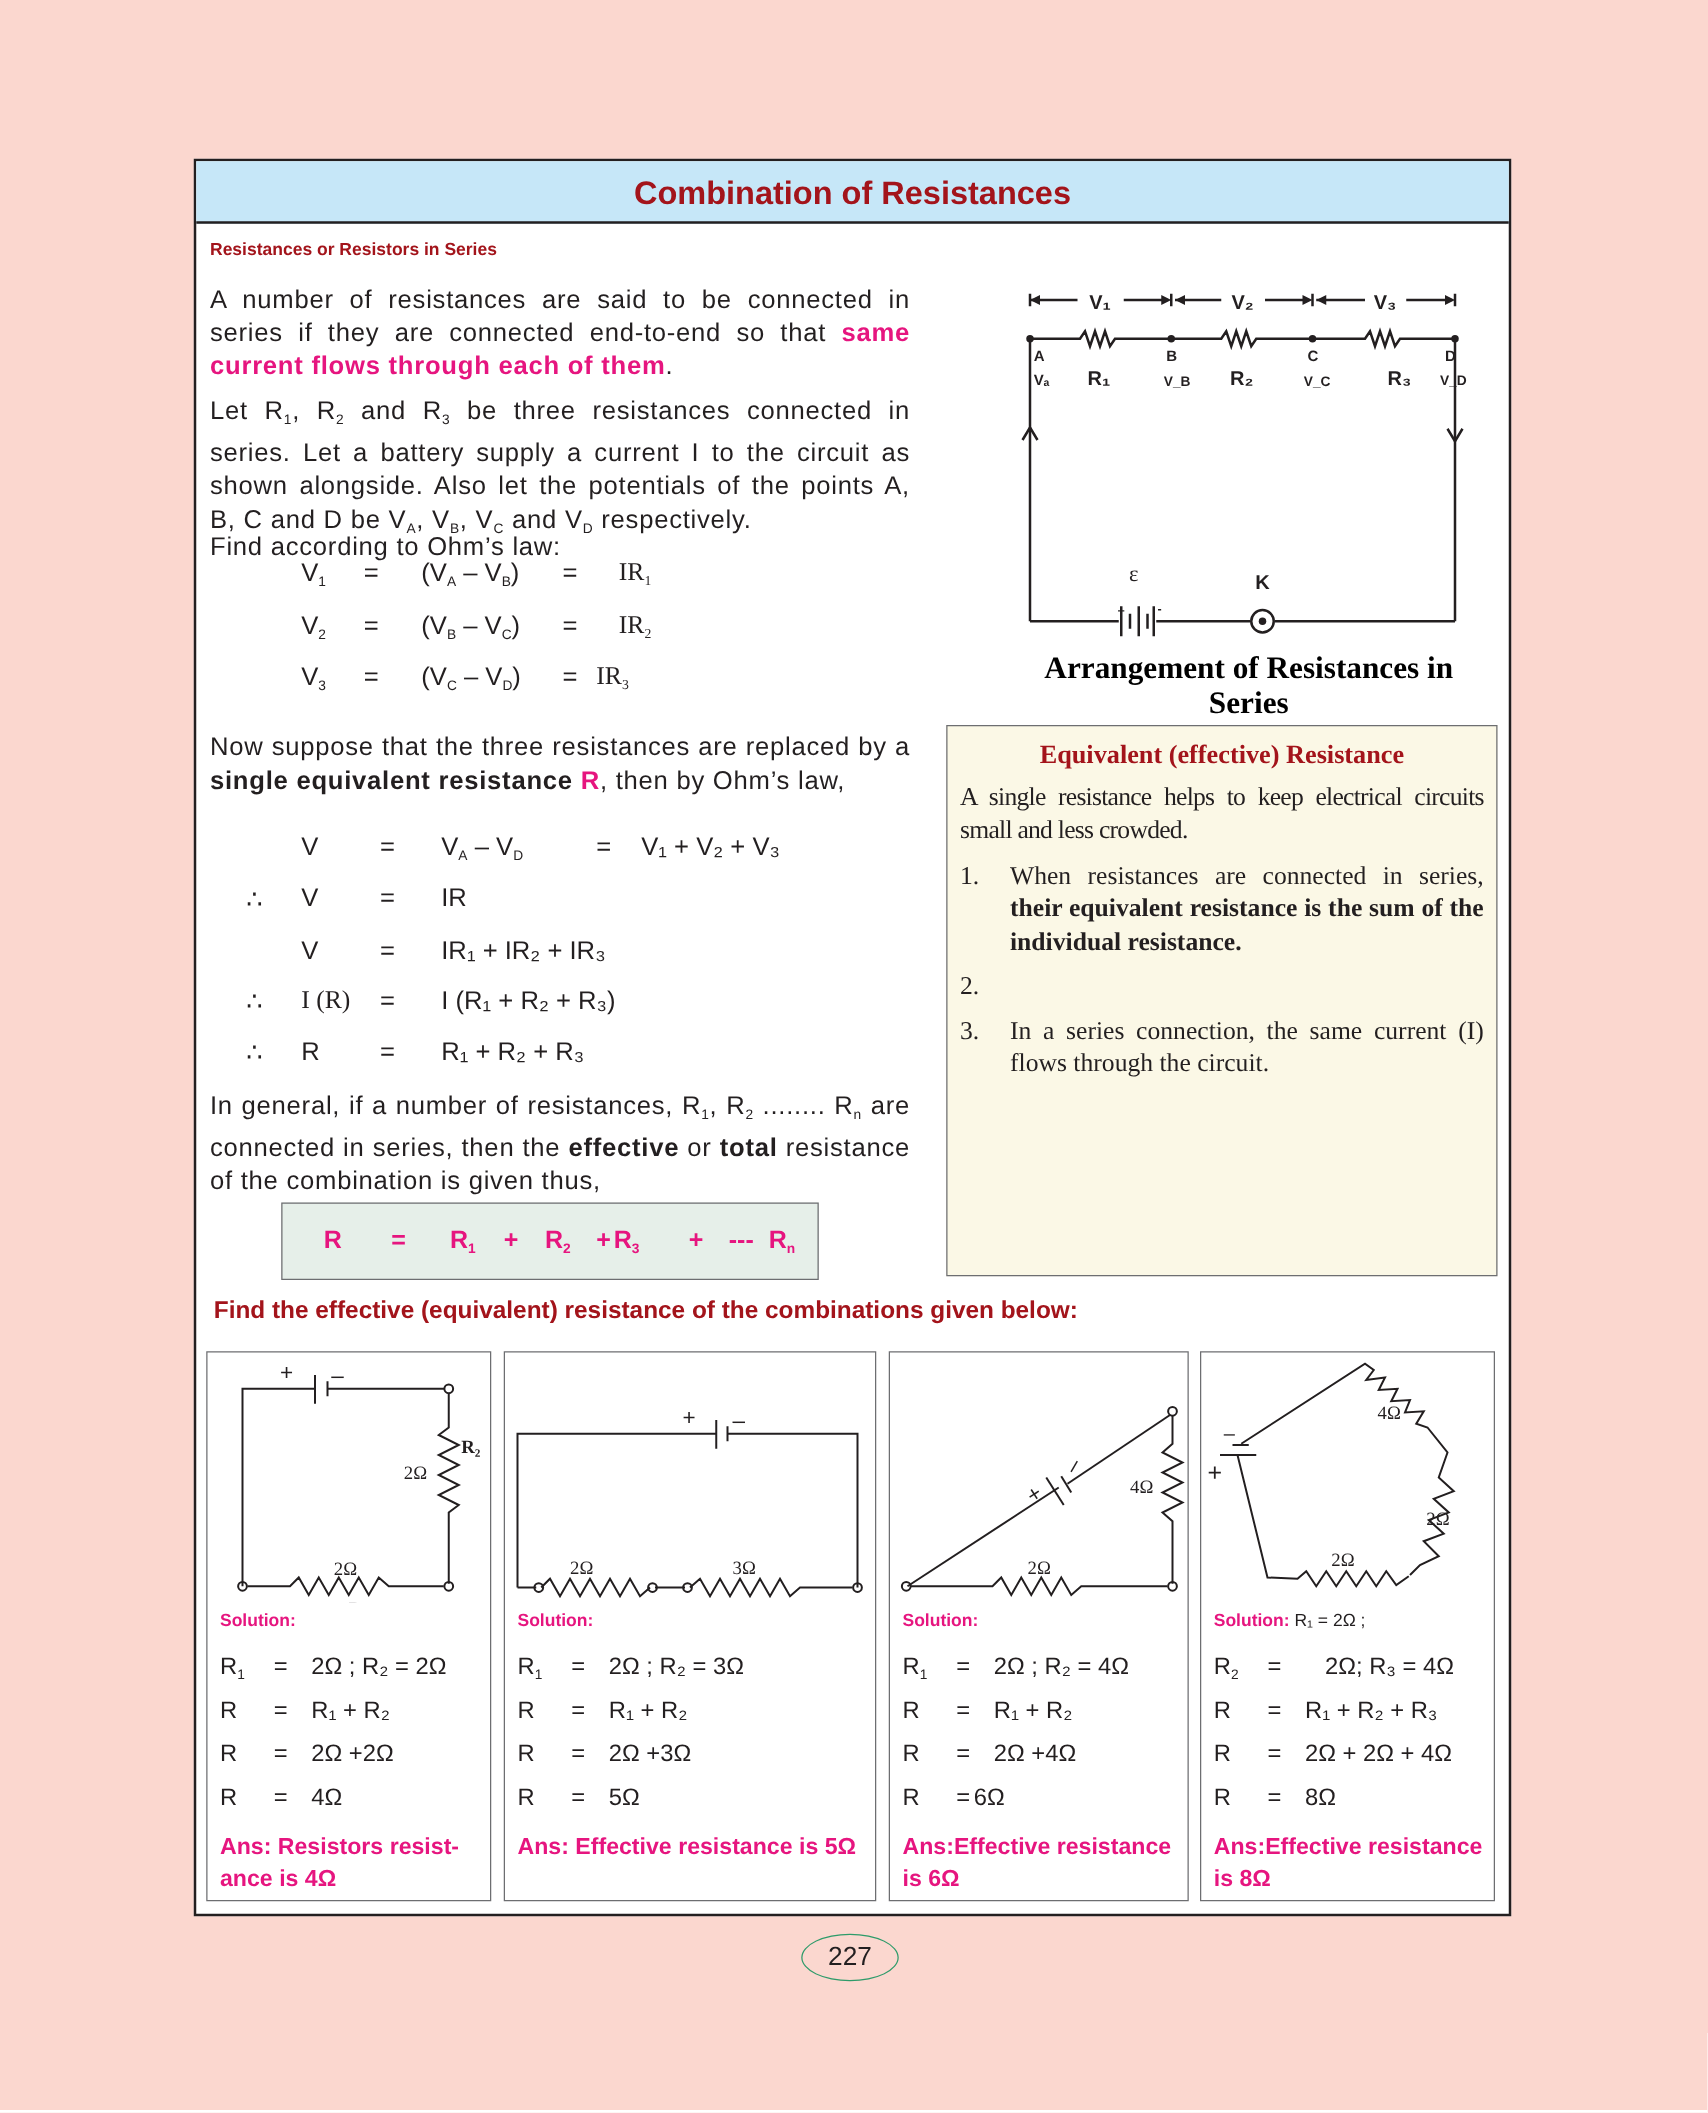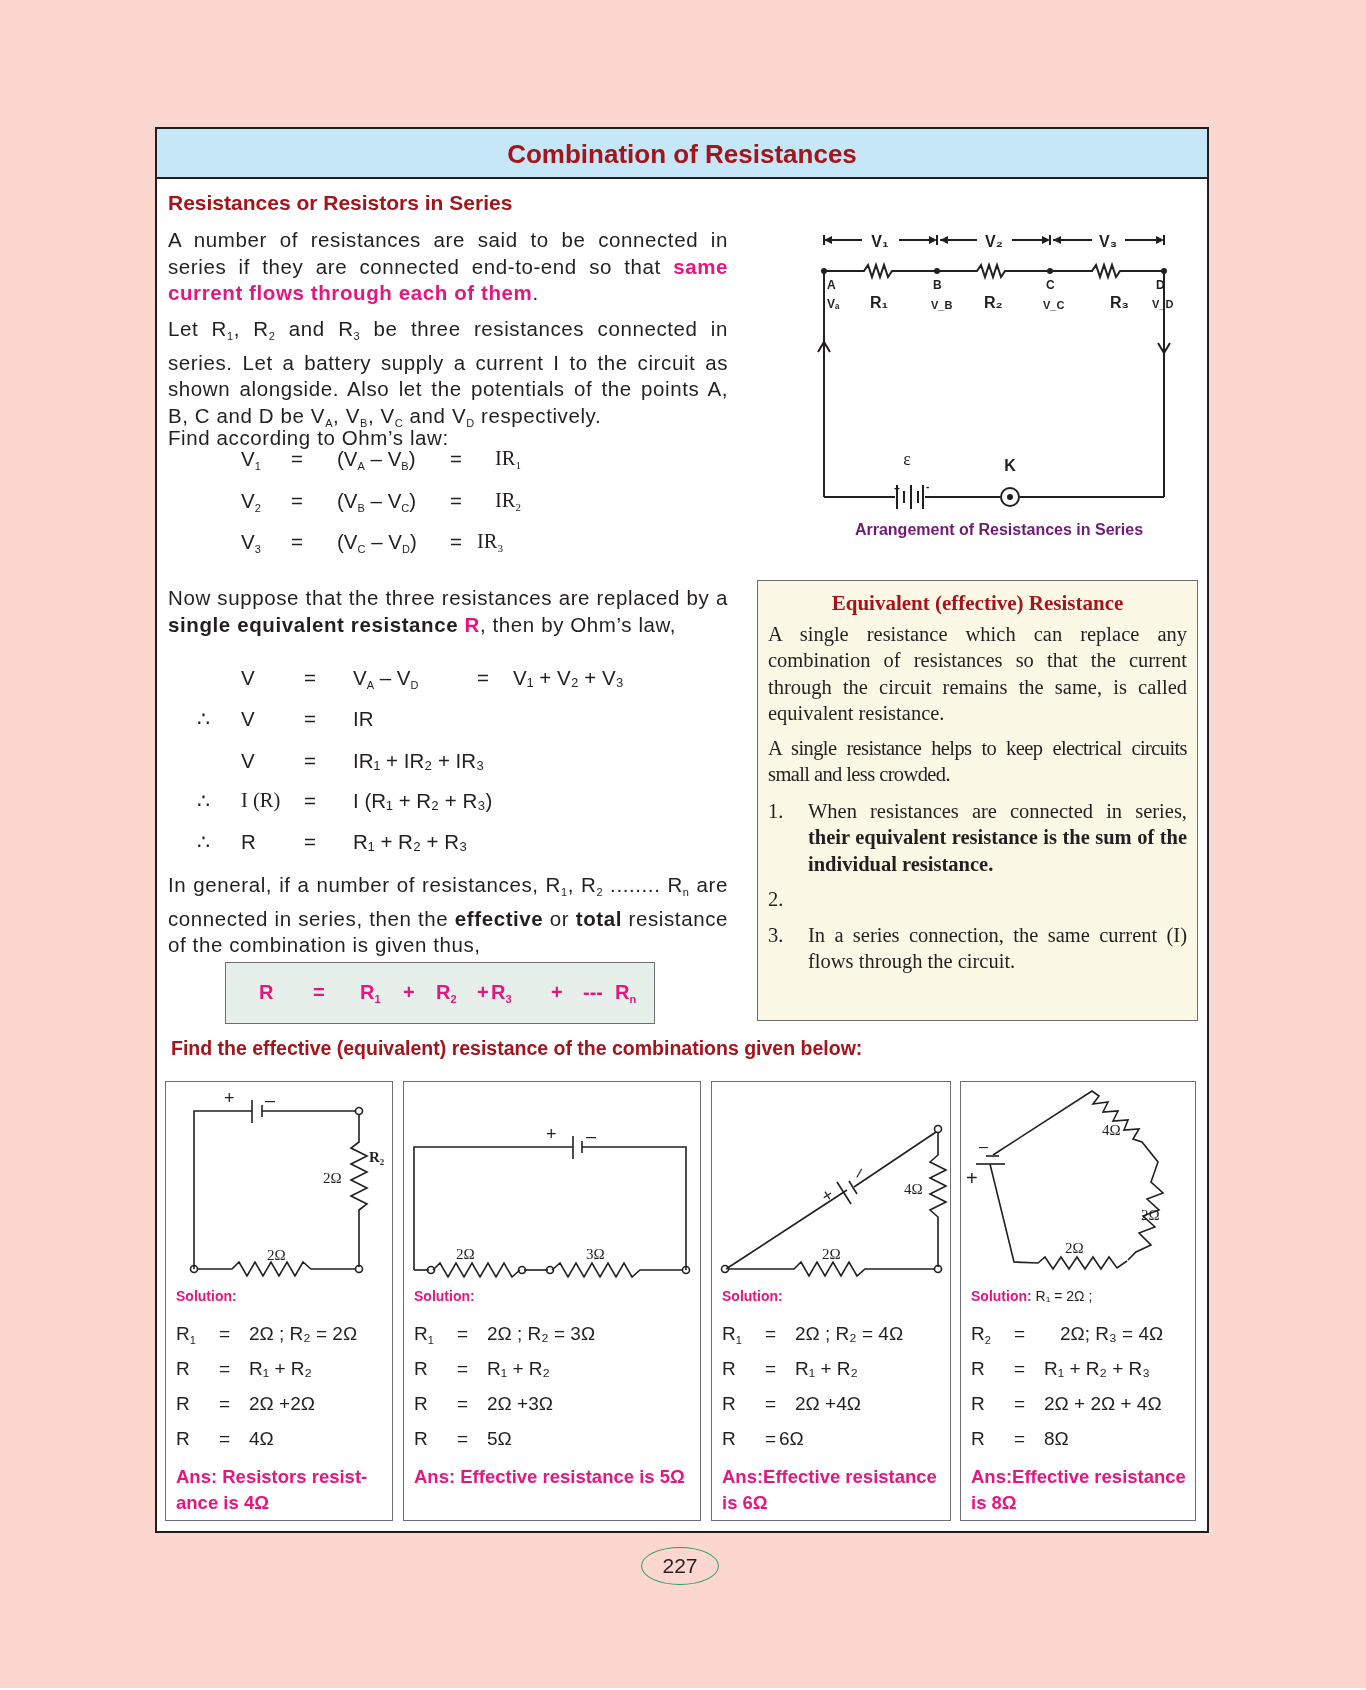--- a/index.html
+++ b/index.html
@@ -2,35 +2,35 @@
 <html><head>
 <meta charset="utf-8">
 <style>
   * { box-sizing: border-box; margin: 0; padding: 0; }
   html, body { width: 1366px; height: 1690px; }
   body { background: #fbd7cf; font-family: "Liberation Sans", sans-serif; color: #231f20; position: relative; overflow: hidden; }
   .bottom-strip { position: absolute; left: 0; top: 1688px; width: 1366px; height: 2px; background: #fff; }
   .page-box { position: absolute; left: 155px; top: 127px; width: 1054px; height: 1406px; background: #fff; border: 2px solid #231f20; }
   .title-bar { position: absolute; left: 0; top: 0; width: 100%; height: 50px; background: #c6e7f8; border-bottom: 2px solid #231f20; text-align: center; line-height: 50px; color: #a3141b; font-weight: bold; font-size: 26px; }
   .abs { position: absolute; }
-  .heading { color: #a3141b; font-weight: bold; font-size: 21px; }
+  .heading { color: #a3141b; font-weight: bold; font-size: 14px; }
   .para { font-size: 20.5px; line-height: 26.5px; text-align: justify; letter-spacing: 0.6px; color: #231f20; }
   .pink { color: #e6157f; font-weight: bold; }
   .b { font-weight: bold; }
   sub { font-size: 11px; vertical-align: -4px; }
   .eq { font-size: 20.5px; color: #231f20; white-space: nowrap; }
   .eq span { position: absolute; }
   .formula-box { left: 68px; top: 833px; width: 430px; height: 62px; background: #e6efe9; border: 1.5px solid #6d6e71; color: #e6157f; font-weight: bold; font-size: 20px; }
   .formula-box span { position: absolute; top: 18px; }
   .eqv-box { left: 600px; top: 451px; width: 441px; height: 441px; background: #fbf8e6; border: 1.5px solid #6d6e71; font-family: "Liberation Serif", serif; font-size: 20.5px; line-height: 26.5px; color: #231f20; }
   .eqv-box .eqv-title { text-align: center; color: #a3141b; font-weight: bold; font-size: 21px; margin-top: 9px; }
   .eqv-box p { text-align: justify; padding: 0 10px; }
   .eqv-box .li { display: flex; padding: 0 10px; text-align: justify; }
   .eqv-box .li .num { width: 40px; flex: none; }
-  .caption { font-family: Liberation Sans, sans-serif; color: #701a75; font-weight: bold; font-size: 16px; }
+  .caption { font-family: Liberation Serif, serif; color: #000000; font-weight: bold; font-size: 25px; }
   .sol-box { position: absolute; top: 952px; height: 440px; border: 1.5px solid #6d6e71; background: #fff; }
   .sol-box svg { position: absolute; left: 0; top: 0; }
   .sol-title { position: absolute; color: #e6157f; font-weight: bold; font-size: 14px; }
   .sol-row { position: absolute; font-size: 19px; white-space: nowrap; }
   .sol-row span { position: absolute; top: 0; white-space: nowrap; }
   .ans { position: absolute; color: #e6157f; font-weight: bold; font-size: 18.5px; line-height: 26px; }
   .page-num { position: absolute; left: 641px; top: 1547px; width: 78px; height: 38px; border: 1.5px solid #2e9b6a; border-radius: 50%; text-align: center; line-height: 36px; font-size: 21px; color: #231f20; background: #fbd7cf; }
   .svgtxt { font-family: "Liberation Serif", serif; }
 </style>
 </head>
@@ -176,21 +176,20 @@
       <text x="203" y="262" font-size="16" text-anchor="middle" id="dkey">K</text>
       <text x="87" y="283" font-size="10">+</text>
       <text x="119" y="281" font-size="10">-</text>
     </g>
     <text x="100" y="256" font-size="18" text-anchor="middle" class="svgtxt" fill="#231f20" id="demf">ε</text>
   </svg>
   <div class="abs caption" style="left:652px; top:392px; width:380px; text-align:center;">Arrangement of Resistances in Series</div>
 
   <div class="abs eqv-box">
     <div class="eqv-title">Equivalent (effective) Resistance</div>
-    <p style="margin-top:4px;">A single resistance which can replace any combination of resistances so that the current through the circuit remains the same, is called equivalent resistance.</p>
     <p style="margin-top:8px; letter-spacing:-0.6px;">A single resistance helps to keep electrical circuits small and less crowded.</p>
     <div id="eqv-list" style="margin-top:10px;">
         <div class="li" style="margin-bottom: 9px;">
           <span class="num">1.</span>
           <span><span>When resistances are connected in series, </span><b>their equivalent resistance is the sum of the individual resistance.</b></span>
         </div>
         <div class="li" style="margin-bottom: 9px;">
           <span class="num">2.</span>
         </div>
         <div class="li" style="margin-bottom: 9px;">

